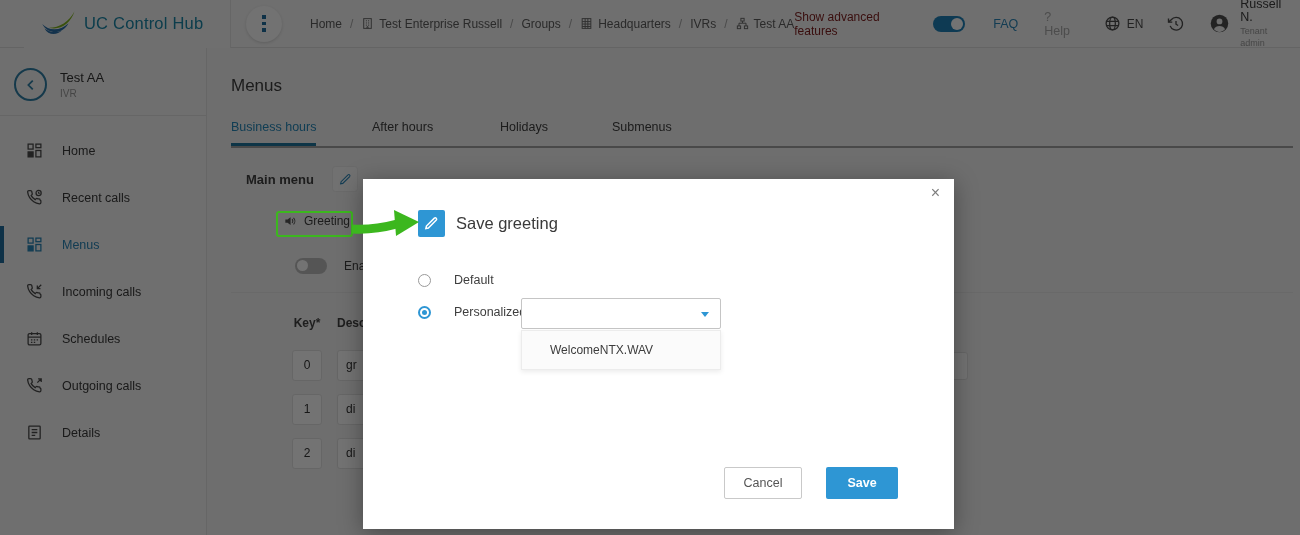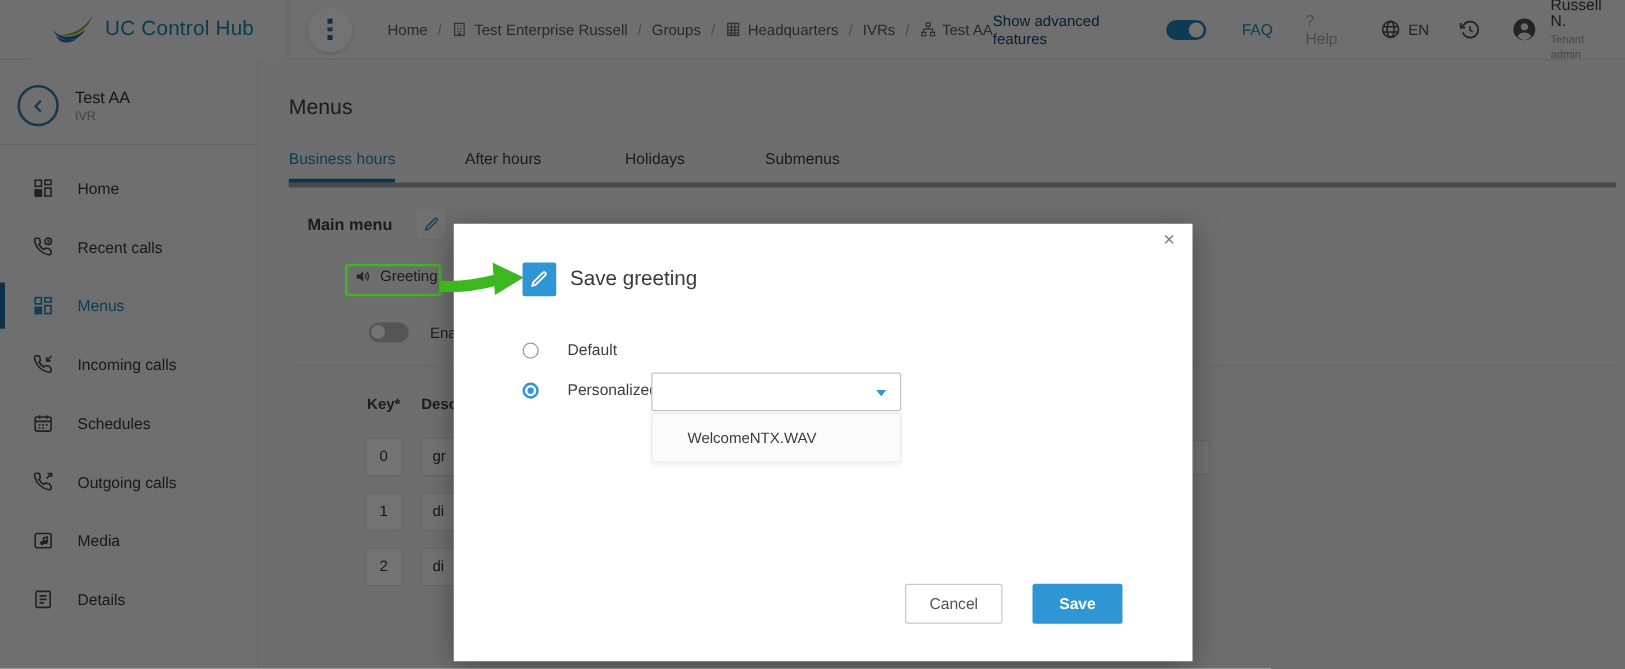--- a/index.html
+++ b/index.html
@@ -14,21 +14,21 @@
   
   .header{height:48px;display:flex;align-items:center;background:#f5f5f5;border-bottom:1px solid #dedede;position:relative;z-index:1;padding-left:24px;}
   .brand{width:207px;height:48px;display:flex;align-items:center;padding-left:16px;border-right:1px solid #e2e2e2;background:#f7f7f7;flex:none;}
   .brand-name{font-size:16.5px;color:var(--brand);margin-left:8px;letter-spacing:.2px;white-space:nowrap;}
   .kebab{width:36px;height:36px;border-radius:50%;background:#fcfcfc;box-shadow:0 1px 3px rgba(0,0,0,.14);margin-left:15px;display:flex;flex-direction:column;align-items:center;justify-content:center;gap:3px;cursor:pointer;flex:none;}
   .kebab i{width:3.5px;height:3.5px;background:#1f6e9e;display:block;}
   .crumbs{display:flex;align-items:center;margin-left:28px;font-size:12px;color:#5d5d5d;white-space:nowrap;}
   .crumb{display:flex;align-items:center;gap:5px;cursor:pointer;}
   .crumb-sep{color:#a5a5a5;margin:0 8px;}
   .hright{margin-left:auto;display:flex;align-items:center;padding-right:4px;}
-  .adv-label{font-size:12px;color:#0c4a6e;}
+  .adv-label{font-size:12px;color:#7f1d1d;}
   .toggle{width:32px;height:16px;border-radius:9px;position:relative;cursor:pointer;margin-left:10px;flex:none;}
   .toggle.on{background:var(--toggle-on);}
   .toggle.on .knob{position:absolute;right:2px;top:2px;width:12px;height:12px;border-radius:50%;background:#fff;}
   .toggle.off{background:#bdbdbd;}
   .toggle.off .knob{position:absolute;left:2px;top:2px;width:11px;height:11px;border-radius:50%;background:#fff;}
   .faq{margin-left:28px;font-size:12.5px;color:var(--link);cursor:pointer;}
   .help{margin-left:26px;font-size:12.5px;color:#a9a9a9;cursor:pointer;}
   .lang{margin-left:24px;display:flex;align-items:center;gap:6px;font-size:12px;color:#4d4d4d;cursor:pointer;}
   .hicon{margin-left:24px;cursor:pointer;}
   .userblk{margin-left:10px;line-height:1;}
@@ -44,21 +44,21 @@
   .sb-type{position:absolute;left:60px;top:40px;font-size:10px;color:#9a9a9a;}
   .sb-div{position:absolute;left:0;top:67px;width:100%;height:1px;background:#e2e2e2;}
   .nav{position:absolute;top:79px;left:0;width:100%;}
   .nav-item{height:47px;display:flex;align-items:center;padding-left:26px;gap:19px;font-size:12.5px;color:#3a3a3a;cursor:pointer;position:relative;}
   .nav-item .ic{width:17px;height:17px;flex:none;}
   .nav-item.active{color:var(--link);}
   .nav-item.active::before{content:"";position:absolute;left:0;top:5px;width:4px;height:37px;background:#1f6e9e;}
 
   .main{flex:1;position:relative;background:#f3f3f3;}
   .page-title{position:absolute;left:24px;top:28px;font-size:17px;color:#3f3f3f;}
-  .tabs{position:absolute;left:24px;right:7px;top:72px;display:flex;border-bottom:4px solid #a3a3a3;}
+  .tabs{position:absolute;left:24px;right:7px;top:72px;display:flex;border-bottom:2px solid #a3a3a3;}
   .tab{cursor:pointer;font-size:12.5px;color:#3e3e3e;}
   .tab .tl{display:inline-block;padding-bottom:9px;border-bottom:3px solid transparent;}
   .tab.active{color:#2789ba;}
   .tab.active .tl{border-bottom-color:#20759e;}
   .menu-name{position:absolute;left:39px;top:124px;font-size:13px;font-weight:bold;color:#404040;}
   .edit-btn{position:absolute;left:126px;top:119px;width:24px;height:24px;border-radius:3px;background:#fbfbfb;display:flex;align-items:center;justify-content:center;cursor:pointer;box-shadow:0 0 0 1px #ececec;}
   .greet-row{position:absolute;left:76px;top:166px;display:flex;align-items:center;gap:7px;font-size:12px;color:#3f3f3f;}
   .enable-row{position:absolute;left:78px;top:210px;display:flex;align-items:center;}
   .enable-lab{margin-left:17px;font-size:12px;color:#3f3f3f;}
   .sec-div{position:absolute;left:24px;right:7px;top:244px;height:1px;background:#e8e8e8;}
@@ -260,31 +260,20 @@
             <svg width="17" height="17" viewBox="0 0 24 24" fill="none" stroke="#4b4b4b" stroke-width="1.8">
               <path d="M21 16.7v2.5a1.7 1.7 0 0 1-1.9 1.7 19 19 0 0 1-8.2-2.9 18.6 18.6 0 0 1-5.7-5.7A19 19 0 0 1 2.3 4.1 1.7 1.7 0 0 1 4 2.3h2.5a1.7 1.7 0 0 1 1.7 1.5c.1.9.3 1.8.6 2.6a1.7 1.7 0 0 1-.4 1.8L7.3 9.3a15.2 15.2 0 0 0 5.7 5.7l1.1-1.1a1.7 1.7 0 0 1 1.8-.4c.8.3 1.7.5 2.6.6a1.7 1.7 0 0 1 1.5 1.7z"></path>
               <path d="M16 8l5.5-5.5M17.1 2.5h4.4v4.4"></path>
             </svg>
           </span>
         <span>Outgoing calls</span>
       </div>
       <div class="nav-item">
         <span class="ic">
             <svg width="17" height="17" viewBox="0 0 24 24" fill="none" stroke="#4b4b4b" stroke-width="1.8">
-              <rect x="3" y="4" width="18" height="16" rx="2"></rect>
-              <path d="M12.5 14.5V8.8l4-1v5.7"></path>
-              <circle cx="10.9" cy="14.7" r="1.5" fill="#4b4b4b"></circle>
-              <circle cx="14.9" cy="13.7" r="1.5" fill="#4b4b4b"></circle>
-            </svg>
-          </span>
-        <span>Media</span>
-      </div>
-      <div class="nav-item">
-        <span class="ic">
-            <svg width="17" height="17" viewBox="0 0 24 24" fill="none" stroke="#4b4b4b" stroke-width="1.8">
               <rect x="4" y="3" width="16" height="18" rx="1"></rect>
               <path d="M8 8h8M8 12h8M8 16h5"></path>
             </svg>
           </span>
         <span>Details</span>
       </div>
     </div>
   </div>
 
   <div class="main">

